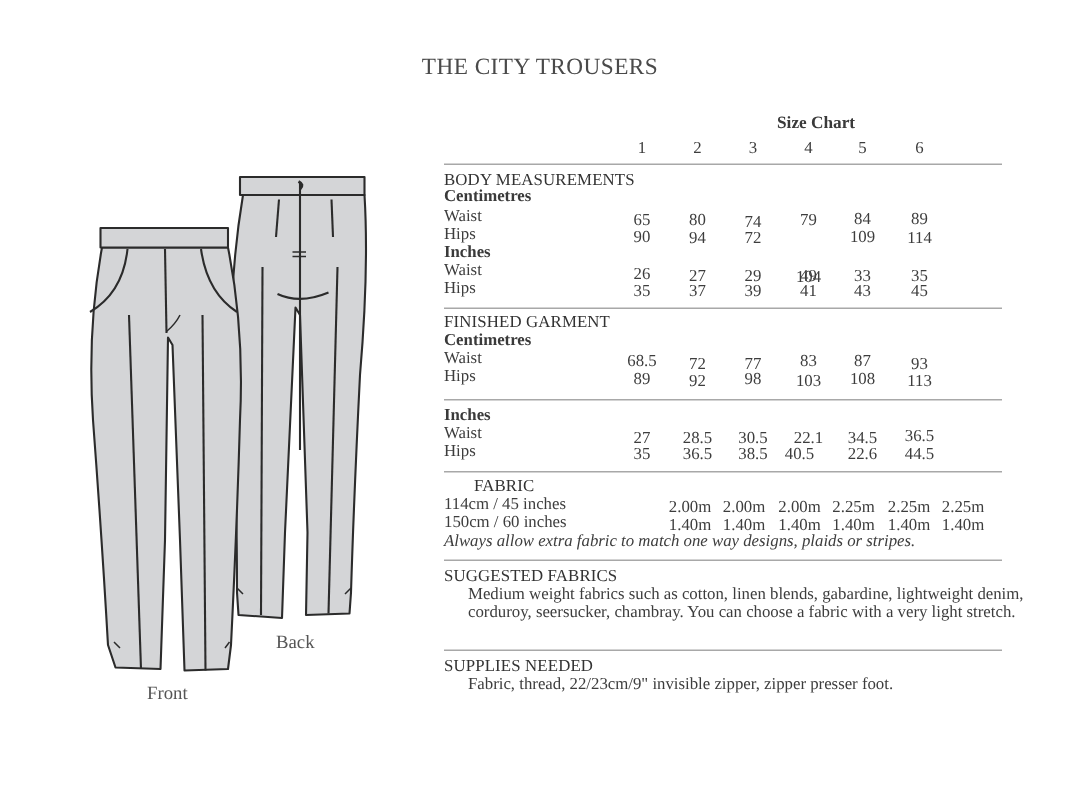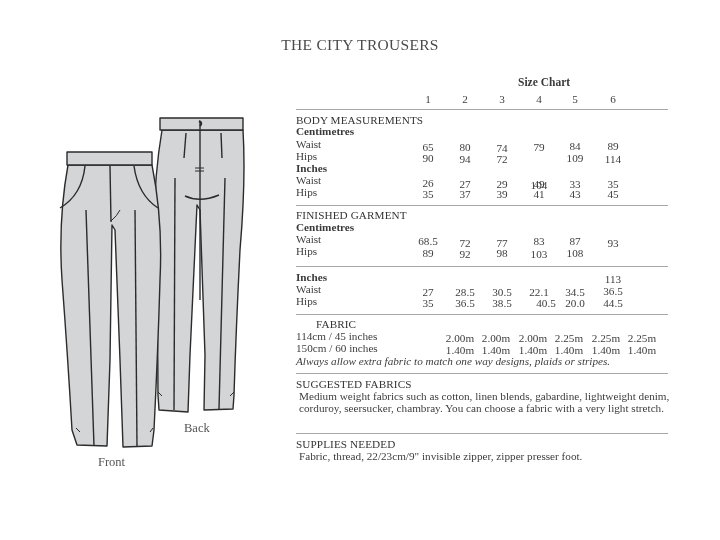--- a/index.html
+++ b/index.html
@@ -15,21 +15,21 @@
   .row { position: absolute; left: 0; width: 372px; height: 11px; line-height: 11px; }
   .row .k { position: absolute; left: 0; white-space: nowrap; }
   .row .v { position: absolute; text-align: center; width: 36px; white-space: nowrap; }
   .hdr { font-weight: normal; letter-spacing: 0.1px; color: #333; }
   .sub { font-weight: bold; color: #3a3a3a; }
   .rule { position: absolute; left: 0; width: 372px; height: 1px; background: #a8a8a8; }
   .sc-title { position: absolute; left: 0; width: 372px; top: 76px; font-weight: bold;
               font-size: 11.5px; color: #3a3a3a; }
   .sc-title span { position: absolute; left: 222px; }
   .note { position: absolute; left: 0; font-style: italic; white-space: nowrap; }
-  .para { position: absolute; left: 3px; width: 372px; line-height: 11.5px; }
+  .para { position: absolute; left: 16px; width: 372px; line-height: 11.5px; }
   .fab .v { width: 44px; }
 </style>
 </head>
 <body>
 
 <div class="title">THE CITY TROUSERS</div>
 
 <svg id="illus" width="300" height="540" viewBox="0 0 300 540">
   <g fill="#d4d5d7" stroke="#2b2b2b" stroke-width="1.4" stroke-linejoin="round">
 
@@ -144,43 +144,43 @@
     <span class="v" style="left:261px;top:2px;">87</span>
     <span class="v" style="left:299px;top:4px;">93</span>
   </div>
   <div class="row" style="top:246px;">
     <span class="k">Hips</span>
     <span class="v" style="left:114px;top:2px;">89</span>
     <span class="v" style="left:151px;top:3px;">92</span>
     <span class="v" style="left:188px;top:2px;">98</span>
     <span class="v" style="left:225px;top:3px;">103</span>
     <span class="v" style="left:261px;top:2px;">108</span>
-    <span class="v" style="left:299px;top:3px;margin-top:25px;">113</span>
+    <span class="v" style="left:299px;top:3px;">113</span>
   </div>
   <div class="rule" style="top:266px;"></div>
 
   <div class="row" style="top:272px;">
       <span class="k sub">Inches</span>
     </div>
   <div class="row" style="top:284px;">
     <span class="k">Waist</span>
     <span class="v" style="left:114px;top:3px;">27</span>
     <span class="v" style="left:151px;top:3px;">28.5</span>
     <span class="v" style="left:188px;top:3px;">30.5</span>
     <span class="v" style="left:225px;top:3px;">22.1</span>
     <span class="v" style="left:261px;top:3px;">34.5</span>
     <span class="v" style="left:299px;top:2px;">36.5</span>
   </div>
   <div class="row" style="top:296px;">
     <span class="k">Hips</span>
     <span class="v" style="left:114px;top:2px;">35</span>
     <span class="v" style="left:151px;top:2px;">36.5</span>
     <span class="v" style="left:188px;top:2px;">38.5</span>
-    <span class="v" style="left:232px;top:2px;">40.5</span>
-    <span class="v" style="left:261px;top:2px;">20.0</span>
+    <span class="v" style="left:219px;top:2px;">40.5</span>
+    <span class="v" style="left:261px;top:2px;">22.6</span>
     <span class="v" style="left:299px;top:2px;">44.5</span>
   </div>
   <div class="rule" style="top:314px;"></div>
 
   <div class="row" style="top:319px;margin-left:20px;">
       <span class="k hdr">FABRIC</span>
     </div>
   <div class="row fab" style="top:331px;">
     <span class="k">114cm / 45 inches</span>
     <span class="v" style="left:142px;top:2px;">2.00m</span>

